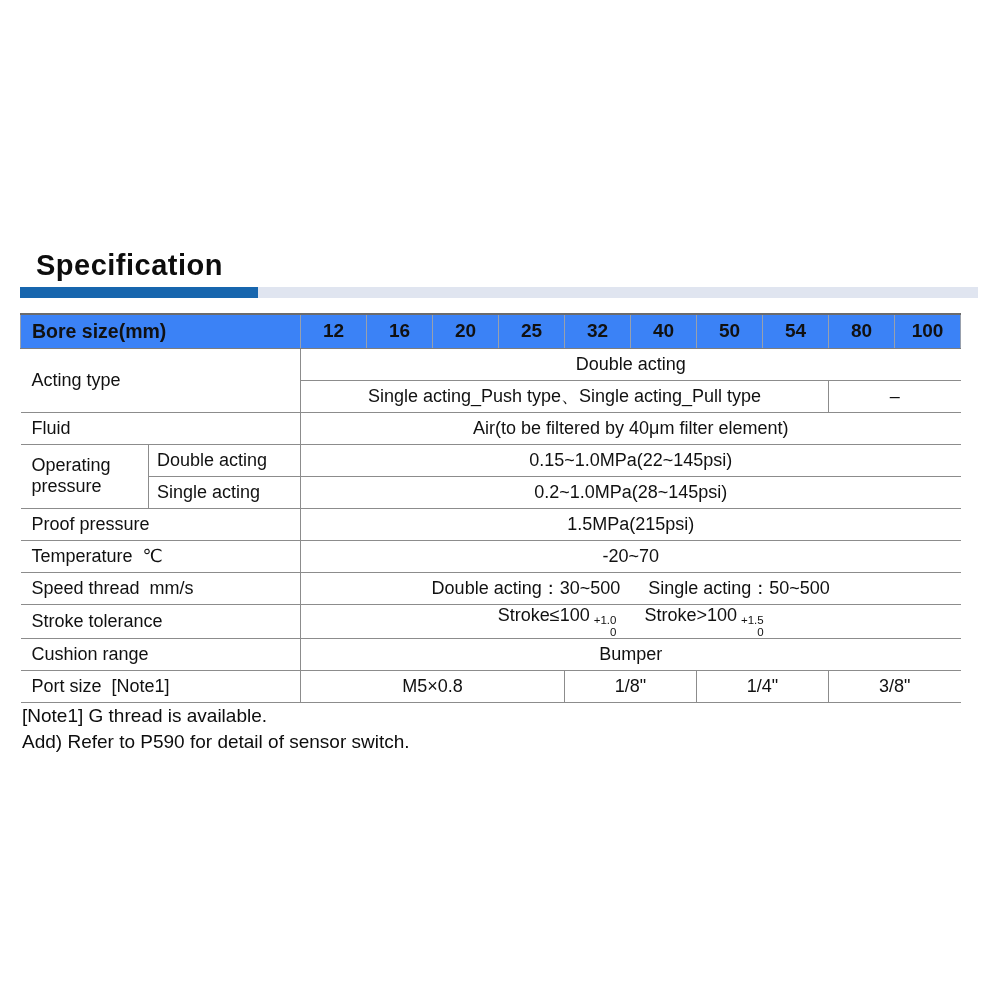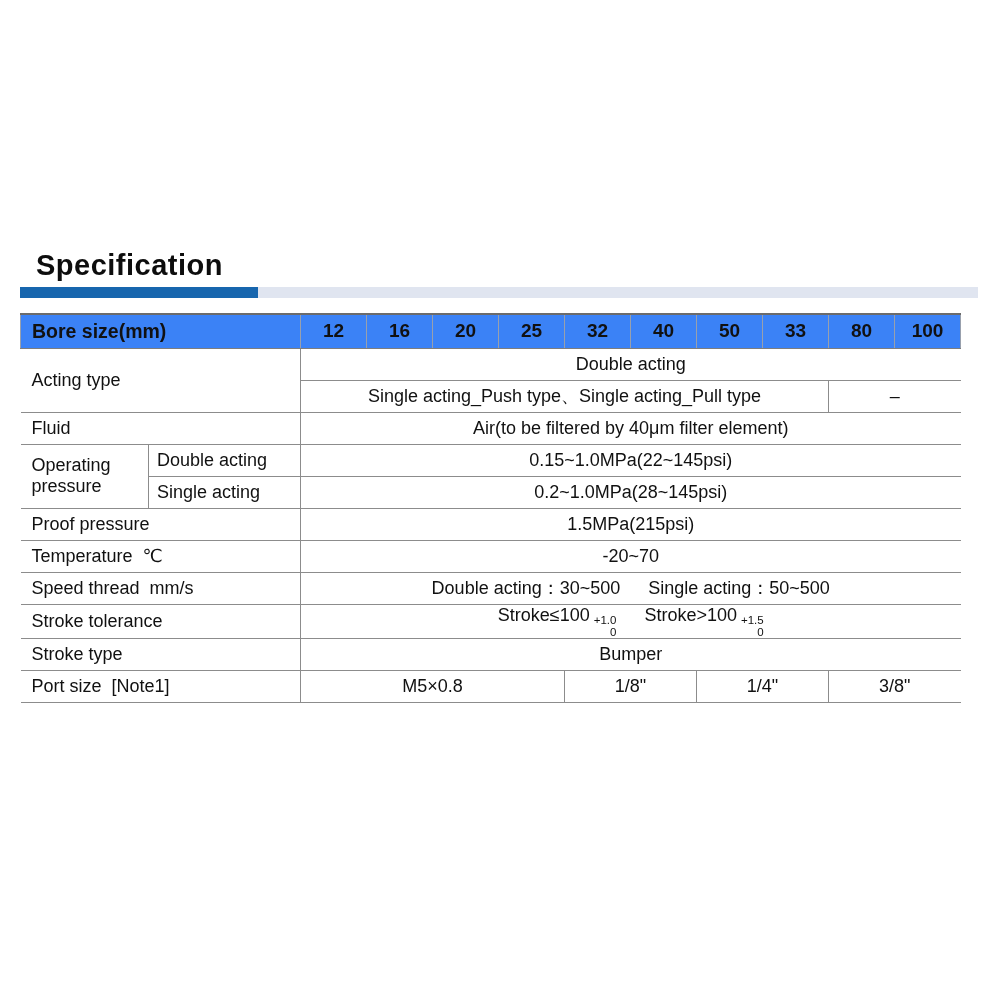--- a/index.html
+++ b/index.html
@@ -80,21 +80,21 @@
     <tbody>
       <tr class="hdr-row">
         <th class="hlbl" colspan="2">Bore size(mm)</th>
         <th>12</th>
         <th>16</th>
         <th>20</th>
         <th>25</th>
         <th>32</th>
         <th>40</th>
         <th>50</th>
-        <th>33</th>
+        <th>54</th>
         <th>80</th>
         <th>100</th>
       </tr>
 
       <tr class="body-row">
         <td class="lbl" colspan="2" rowspan="2">Acting type</td>
         <td class="val" colspan="10">Double acting</td>
       </tr>
       <tr class="body-row">
         <td class="val" colspan="8">Single acting_Push type、Single acting_Pull type</td>
@@ -140,28 +140,32 @@
               <span class="t-sup">+1.0</span>
               <span class="t-sub">0</span>
             </span><span class="sgap"></span><span>Stroke&gt;100</span><span class="tolstack">
               <span class="t-sup">+1.5</span>
               <span class="t-sub">0</span>
             </span>
         </td>
       </tr>
 
       <tr class="body-row">
-        <td class="lbl" colspan="2">Stroke type</td>
+        <td class="lbl" colspan="2">Cushion range</td>
         <td class="val" colspan="10">Bumper</td>
       </tr>
 
       <tr class="body-row">
         <td class="lbl pre" colspan="2">Port size  [Note1]</td>
         <td class="val" colspan="4">M5×0.8</td>
         <td class="val vdiv" colspan="2">1/8"</td>
         <td class="val vdiv" colspan="2">1/4"</td>
         <td class="val vdiv" colspan="2">3/8"</td>
       </tr>
     </tbody>
   </table>
 
+  <div class="notes">
+    <div>[Note1] G thread is available.</div>
+    <div>Add) Refer to P590 for detail of sensor switch.</div>
+  </div>
 
 </div>
 
 </body></html>

